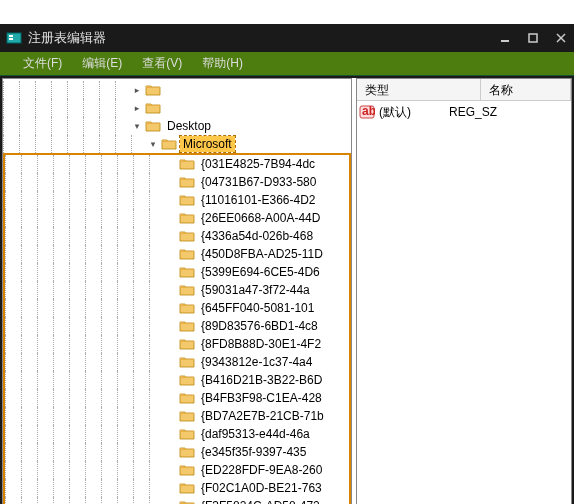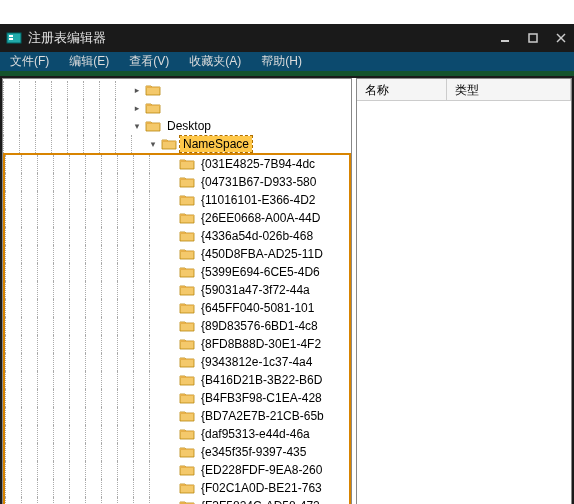--- a/index.html
+++ b/index.html
@@ -3,21 +3,21 @@
 <meta charset="utf-8">
 <style>
 * { margin: 0; padding: 0; box-sizing: border-box; font-family: "Microsoft YaHei", "SimSun", sans-serif; font-size: 12px; }
 body { background: #fff; width: 574px; height: 504px; overflow: hidden; }
 .window { background: #1a1a1a; width: 574px; height: 504px; display: flex; flex-direction: column; margin-top: 24px; }
 .titlebar { height: 28px; background: #1a1a1a; display: flex; align-items: center; padding: 0 6px; color: #e0e0e0; }
 .title-icon { width: 16px; height: 16px; margin-right: 6px; }
 .title-text { flex: 1; font-size: 13px; }
 .win-controls { display: flex; gap: 14px; color: #aaa; }
 .win-btn { width: 14px; height: 14px; display: flex; align-items: center; justify-content: center; cursor: default; }
-.menubar { height: 24px; background: #0c4a6e; display: flex; align-items: center; padding: 0 6px; gap: 12px; color: #ddd; border-bottom: 5px solid #14532d; }
+.menubar { height: 24px; background: #4d7c0f; display: flex; align-items: center; padding: 0 19px; gap: 12px; color: #ddd; border-bottom: 1px solid #14532d; }
 .menu-item { padding: 2px 4px; cursor: default; }
 .content { flex: 1; display: flex; background: #fff; margin: 2px; overflow: hidden; }
 .tree-panel { width: 350px; border: 1px solid #888; overflow: hidden; position: relative; background: #fff; }
 .tree-scroll { position: absolute; inset: 0; overflow: auto; }
 .tree { padding: 2px 0; }
 .tree-row { display: flex; align-items: center; height: 18px; white-space: nowrap; }
 .tree-indent { display: inline-block; height: 18px; border-left: 1px dotted #aaa; }
 .expander { width: 12px; height: 12px; display: inline-flex; align-items: center; justify-content: center; font-size: 9px; color: #555; margin-right: 2px; }
 .folder-icon { width: 16px; height: 14px; margin-right: 3px; }
 .tree-label { padding: 1px 3px; }
@@ -63,21 +63,20 @@
             <line x1="9" y1="1" x2="1" y2="9" stroke="#ccc" stroke-width="1.5"></line>
           </svg>
         </span>
     </div>
   </div>
 
   <div class="menubar">
     <span class="menu-item">文件(F)</span>
     <span class="menu-item">编辑(E)</span>
     <span class="menu-item">查看(V)</span>
-    <span class="menu-item">收藏夹(A)</span>
     <span class="menu-item">帮助(H)</span>
   </div>
 
   <div class="content">
 
     <div class="tree-panel">
       <div class="tree-scroll">
         <div class="tree" id="tree-container">
             <div class="tree-row">
               <span class="tree-indent" style="width:16px"></span>
@@ -141,21 +140,21 @@
               <span class="tree-indent" style="width:16px"></span>
               <span class="tree-indent" style="width:16px"></span>
               <span class="tree-indent" style="width:16px"></span>
               <span class="expander">▾</span>
               <span class="folder-icon">
                 <svg width="16" height="14">
                   <path d="M1 3 L6 3 L7 4 L15 4 L15 12 L1 12 Z" fill="#f4c96b" stroke="#b8860b" stroke-width="0.8"></path>
                   <path d="M1 3 L6 3 L7 4 L15 4 L15 5 L1 5 Z" fill="#e6b04a"></path>
                 </svg>
               </span>
-              <span class="tree-label selected">NameSpace</span>
+              <span class="tree-label selected">Microsoft</span>
             </div>
             <div class="highlight-box">
               <div class="tree-row">
                 <span class="tree-indent" style="width:16px"></span>
                 <span class="tree-indent" style="width:16px"></span>
                 <span class="tree-indent" style="width:16px"></span>
                 <span class="tree-indent" style="width:16px"></span>
                 <span class="tree-indent" style="width:16px"></span>
                 <span class="tree-indent" style="width:16px"></span>
                 <span class="tree-indent" style="width:16px"></span>
@@ -442,21 +441,21 @@
                 <span class="tree-indent" style="width:16px"></span>
                 <span class="tree-indent" style="width:16px"></span>
                 <span class="tree-indent" style="width:16px"></span>
                 <span class="expander" style="width:12px"></span>
                 <span class="folder-icon">
                   <svg width="16" height="14">
                     <path d="M1 3 L6 3 L7 4 L15 4 L15 12 L1 12 Z" fill="#f4c96b" stroke="#b8860b" stroke-width="0.8"></path>
                     <path d="M1 3 L6 3 L7 4 L15 4 L15 5 L1 5 Z" fill="#e6b04a"></path>
                   </svg>
                 </span>
-                <span class="tree-label">{BD7A2E7B-21CB-65b</span>
+                <span class="tree-label">{BD7A2E7B-21CB-71b</span>
               </div>
               <div class="tree-row">
                 <span class="tree-indent" style="width:16px"></span>
                 <span class="tree-indent" style="width:16px"></span>
                 <span class="tree-indent" style="width:16px"></span>
                 <span class="tree-indent" style="width:16px"></span>
                 <span class="tree-indent" style="width:16px"></span>
                 <span class="tree-indent" style="width:16px"></span>
                 <span class="tree-indent" style="width:16px"></span>
                 <span class="tree-indent" style="width:16px"></span>
@@ -551,22 +550,34 @@
                 </span>
                 <span class="tree-label">{F3F5824C-AD58-472</span>
               </div>
             </div>
           </div>
       </div>
     </div>
 
     <div class="list-panel">
       <div class="list-header">
+        <div class="list-header-cell" style="flex:1">类型</div>
         <div class="list-header-cell" style="width:90px">名称</div>
-        <div class="list-header-cell" style="flex:1">类型</div>
+      </div>
+      <div class="list-body">
+        <div class="list-row">
+          <span class="value-icon">
+            <svg width="16" height="14">
+                <rect x="1" y="1" width="14" height="12" rx="2" fill="#fdd" stroke="#c44"></rect>
+                <text x="3" y="10" font-size="8" fill="#c22" font-weight="bold">ab</text>
+              </svg>
+          </span>
+          <span style="width:70px">(默认)</span>
+          <span>REG_SZ</span>
+        </div>
       </div>
     </div>
 
   </div>
 
   <div class="statusbar">
     <span>计算机\HKEY_LOCAL_MACHINE\SOFTWARE\Microsoft\Windows\CurrentVersion\explorer\Desktop\NameS</span>
   </div>
 
 </div>

